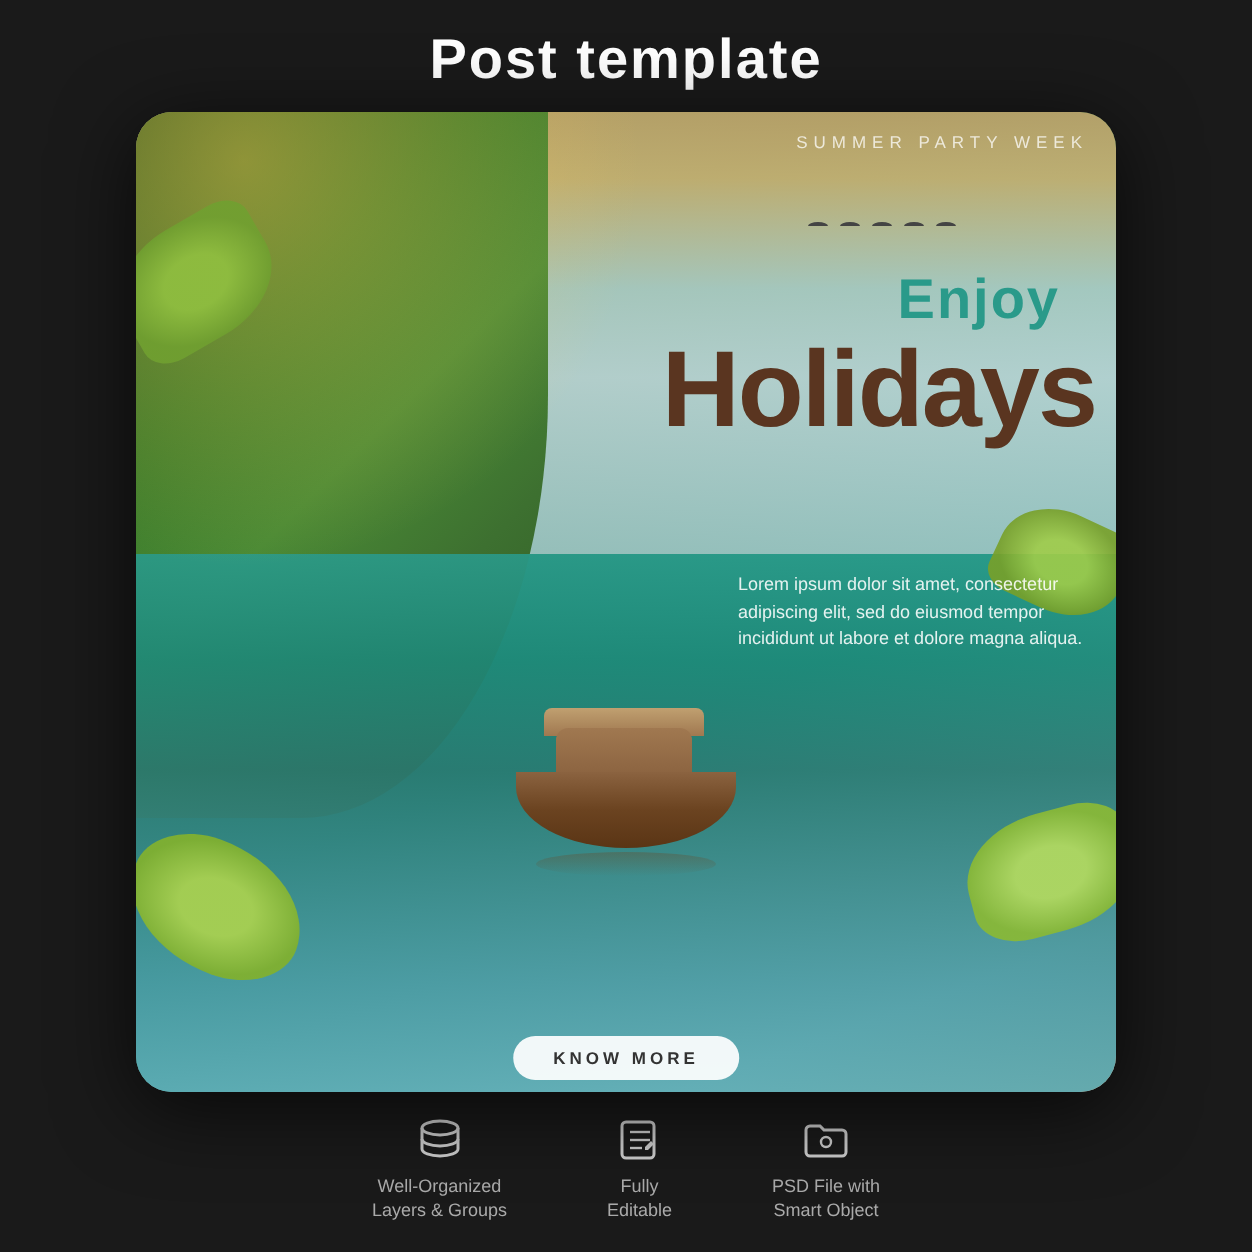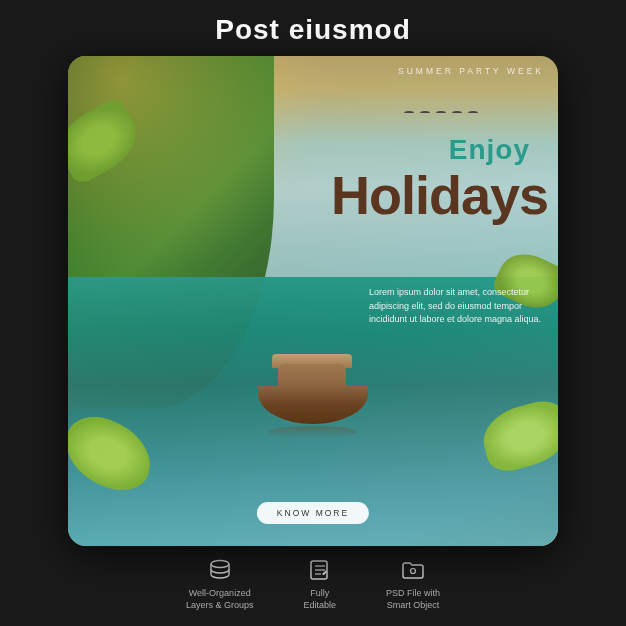--- a/index.html
+++ b/index.html
@@ -252,27 +252,27 @@
       position: absolute;
       top: 230px; right: 14px;
       width: 175px;
       color: rgba(255,255,255,0.88);
       font-size: 9px;
       line-height: 1.5;
     }
 
     .btn-know {
       position: absolute;
-      bottom: 22px;
+      bottom: 6px;
       left: 50%;
       transform: translateX(-50%);
       background: rgba(255,255,255,0.92);
       color: #333;
       font-size: 8.5px;
-      font-weight: 400;
+      font-weight: 700;
       letter-spacing: 2px;
       padding: 6px 20px;
       border: none;
       border-radius: 20px;
       cursor: pointer;
       white-space: nowrap;
     }
 
     
     .features-row {
@@ -305,21 +305,21 @@
       font-size: 9px;
       text-align: center;
       line-height: 1.3;
       max-width: 90px;
     }
   </style>
 </head>
 <body>
 
 <div class="header">
-  <div class="header-title">Post eiusmod</div>
+  <div class="header-title">Post template</div>
 </div>
 
 <div class="card-wrapper">
   <div class="card-bg">
     <div class="sky-layer"></div>
     <div class="forest-left"></div>
     <div class="water-layer"></div>
     <div class="sunlight"></div>
 
     <div class="leaf-tl"></div>

